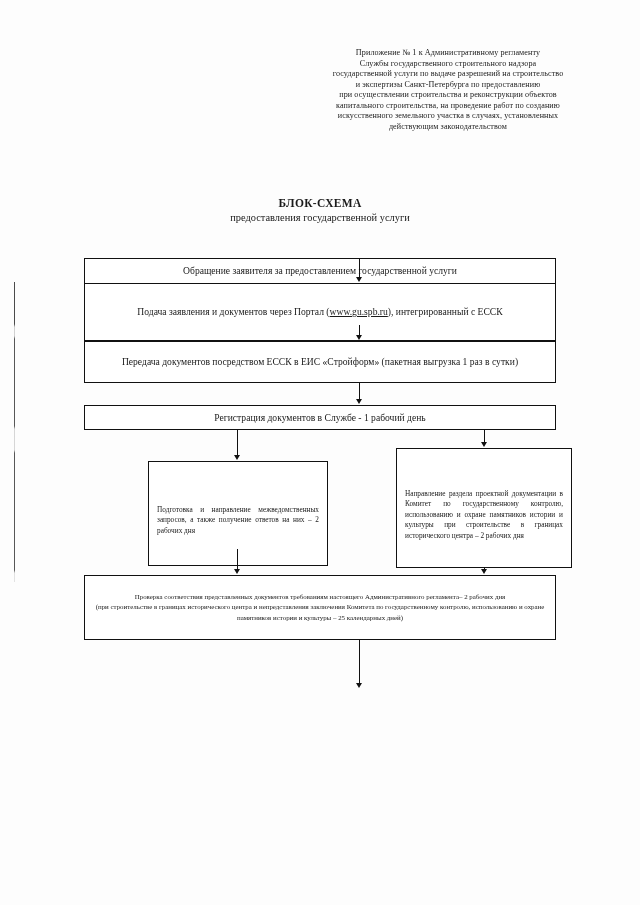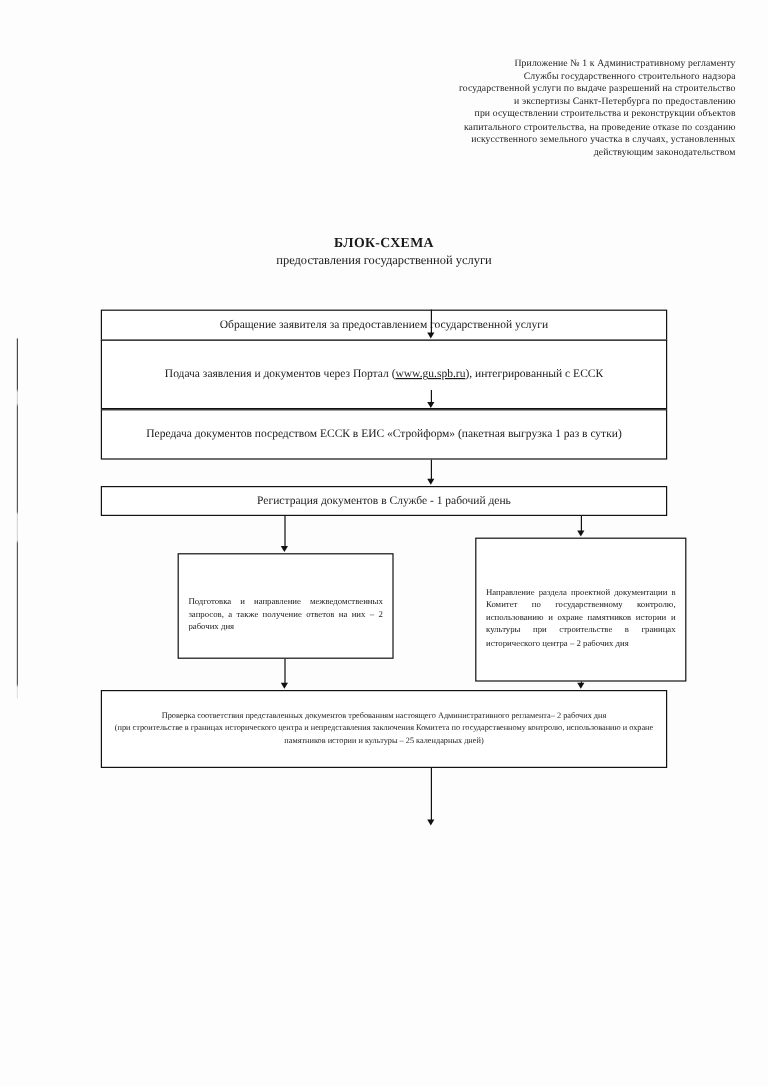--- a/index.html
+++ b/index.html
@@ -40,21 +40,21 @@
   }
 
   
   .doc-header {
     position: absolute;
     left: 283px;
     top: 48px;
     width: 330px;
     font-size: 8.1px;
     line-height: 10.55px;
-    text-align: right;
+    text-align: center;
     letter-spacing: .1px;
   }
   .doc-header div { white-space: nowrap; }
 
   
   .title-wrap {
     position: absolute;
     left: 0;
     top: 196px;
     width: 640px;
@@ -95,21 +95,21 @@
   .t-sm  { font-size: 7.3px;  line-height: 10.6px; }
   .t-xs  { font-size: 6.9px;  line-height: 10.2px; }
 
   .link { text-decoration: underline; }
 
   
   #box-appeal       { left: 84px;  top: 232px; width: 472px; height: 26px; margin-top: 26px; }
   #box-submission   { left: 84px;  top: 283px; width: 472px; height: 58px; }
   #box-transfer     { left: 84px;  top: 341px; width: 472px; height: 42px; }
   #box-registration { left: 84px;  top: 405px; width: 472px; height: 25px; }
-  #box-interdept    { left: 148px; top: 461px; width: 180px; height: 88px; }
+  #box-interdept    { left: 148px; top: 461px; width: 180px; height: 105px; }
   #box-committee    { left: 396px; top: 448px; width: 176px; height: 120px; }
   #box-compliance   { left: 84px;  top: 575px; width: 472px; height: 65px; }
   #box-decision     { left: 84px;  top: 689px; width: 472px; height: 38px; }
 
   
   .conn {
     position: absolute;
     width: 1.1px;
     background: #111;
   }
@@ -148,21 +148,21 @@
 <div class="page">
 
   <div class="margin-mark"></div>
 
   <div class="doc-header">
     <div>Приложение № 1 к Административному регламенту</div>
     <div>Службы государственного строительного надзора</div>
     <div>государственной услуги по выдаче разрешений на строительство</div>
     <div>и экспертизы Санкт-Петербурга по предоставлению</div>
     <div>при осуществлении строительства и реконструкции объектов</div>
-    <div>капитального строительства, на проведение отказе по созданию</div>
+    <div>капитального строительства, на проведение работ по созданию</div>
     <div>искусственного земельного участка в случаях, установленных</div>
     <div>действующим законодательством</div>
   </div>
 
   <div class="title-wrap">
     <div class="title-main">БЛОК-СХЕМА</div>
     <div class="title-sub">предоставления государственной услуги</div>
   </div>
 
   <div class="box center" id="box-appeal">

